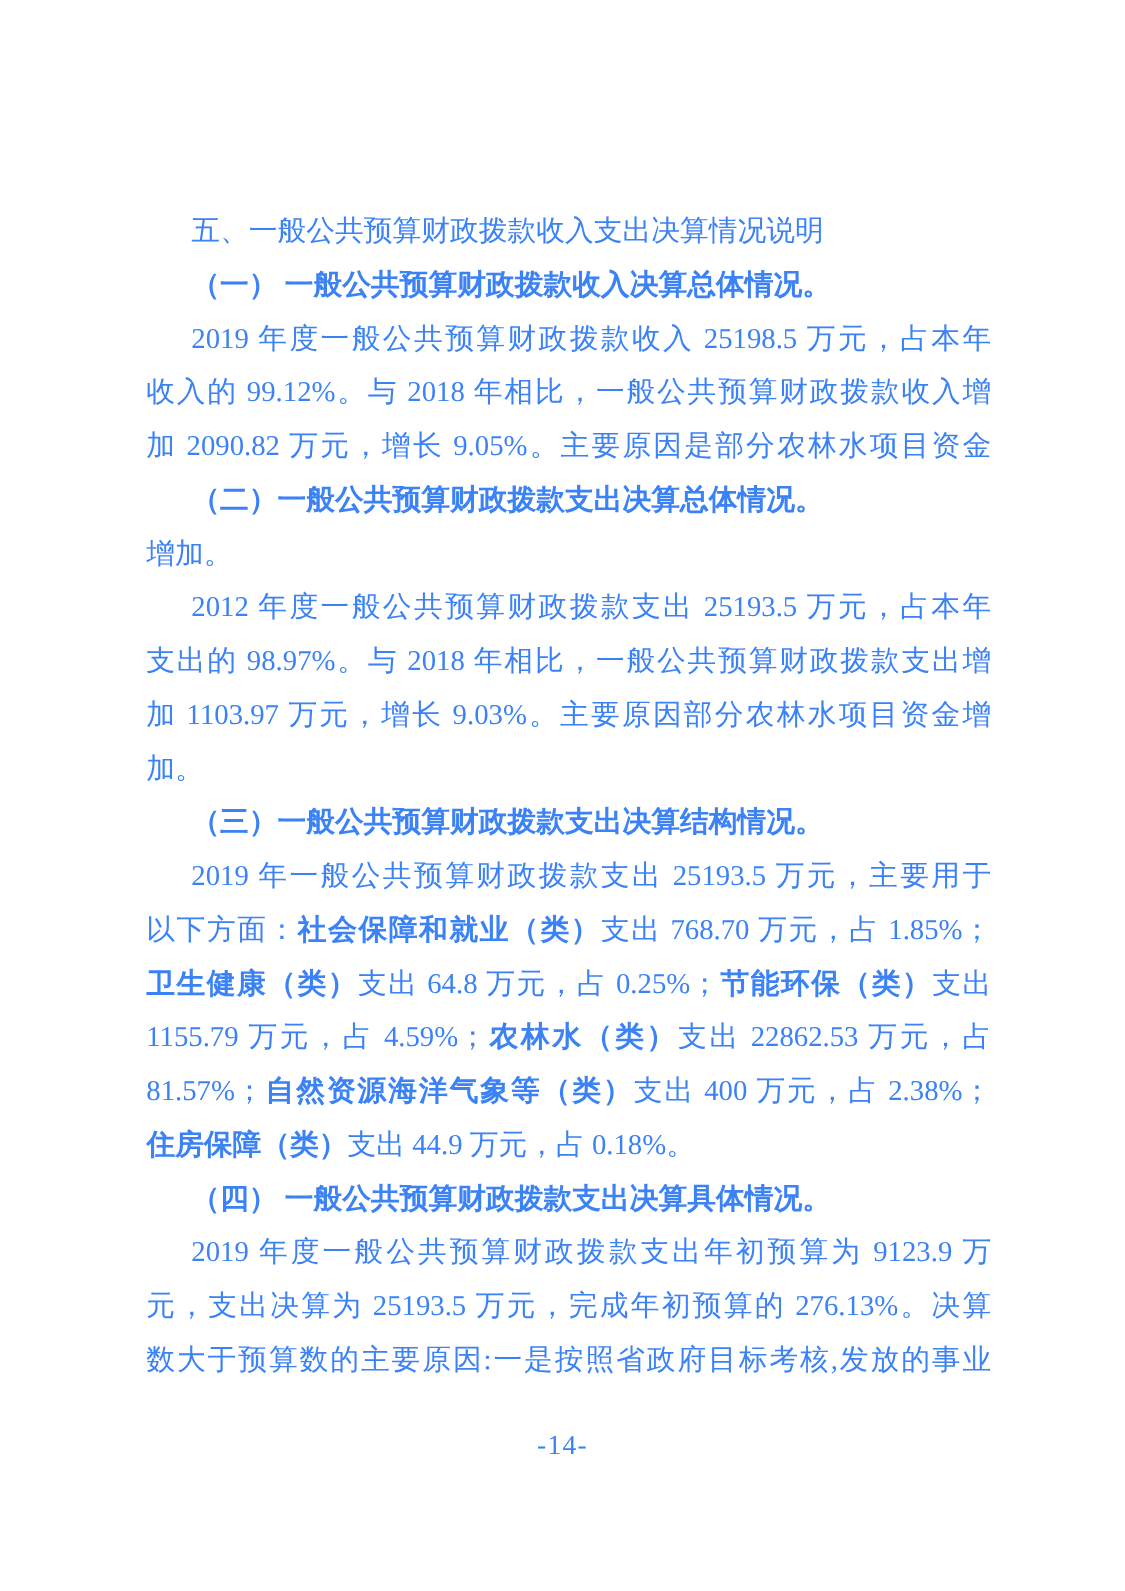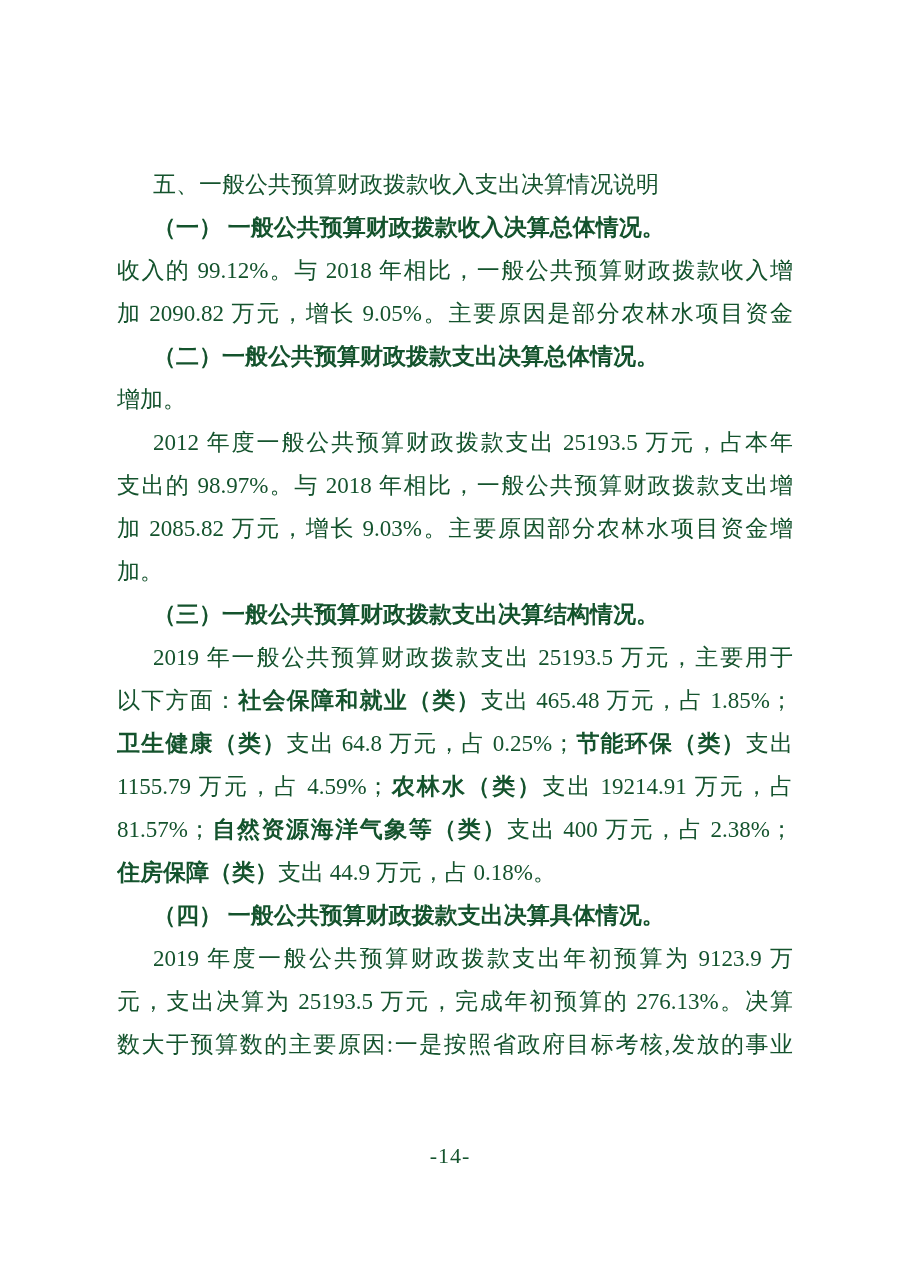--- a/index.html
+++ b/index.html
@@ -5,21 +5,21 @@
   html, body {
     margin: 0;
     padding: 0;
     background: #ffffff;
   }
   .page {
     position: relative;
     width: 900px;
     height: 1273px;
     background: #ffffff;
-    color: #14532d;
+    color: #3b82f6;
     font-family: "Liberation Serif", "DejaVu Serif", serif;
     overflow: hidden;
   }
   .content {
     position: absolute;
     left: 117px;
     top: 163px;
     width: 676px;
   }
   .line {
@@ -52,33 +52,34 @@
     letter-spacing: 1px;
   }
 </style>
 </head>
 <body>
 
 <div class="page">
   <div class="content" id="doc-content">
       <div class="line indent"><span>五、一般公共预算财政拨款收入支出决算情况说明</span></div>
       <div class="line indent"><span class="bold">（一） 一般公共预算财政拨款收入决算总体情况。</span></div>
+      <div class="line indent fill"><span>2019 年度一般公共预算财政拨款收入 25198.5 万元，占本年</span></div>
       <div class="line fill"><span>收入的 99.12%。与 2018 年相比，一般公共预算财政拨款收入增</span></div>
       <div class="line fill"><span>加 2090.82 万元，增长 9.05%。主要原因是部分农林水项目资金</span></div>
       <div class="line indent"><span class="bold">（二）一般公共预算财政拨款支出决算总体情况。</span></div>
       <div class="line"><span>增加。</span></div>
       <div class="line indent fill"><span>2012 年度一般公共预算财政拨款支出 25193.5 万元，占本年</span></div>
       <div class="line fill"><span>支出的 98.97%。与 2018 年相比，一般公共预算财政拨款支出增</span></div>
-      <div class="line fill"><span>加 2085.82 万元，增长 9.03%。主要原因部分农林水项目资金增</span></div>
+      <div class="line fill"><span>加 1103.97 万元，增长 9.03%。主要原因部分农林水项目资金增</span></div>
       <div class="line"><span>加。</span></div>
       <div class="line indent"><span class="bold">（三）一般公共预算财政拨款支出决算结构情况。</span></div>
       <div class="line indent fill"><span>2019 年一般公共预算财政拨款支出 25193.5 万元，主要用于</span></div>
-      <div class="line fill"><span>以下方面：</span><span class="bold">社会保障和就业（类）</span><span>支出 465.48 万元，占 1.85%；</span></div>
+      <div class="line fill"><span>以下方面：</span><span class="bold">社会保障和就业（类）</span><span>支出 768.70 万元，占 1.85%；</span></div>
       <div class="line fill"><span class="bold">卫生健康（类）</span><span>支出 64.8 万元，占 0.25%；</span><span class="bold">节能环保（类）</span><span>支出</span></div>
-      <div class="line fill"><span>1155.79 万元，占 4.59%；</span><span class="bold">农林水（类）</span><span>支出 19214.91 万元，占</span></div>
+      <div class="line fill"><span>1155.79 万元，占 4.59%；</span><span class="bold">农林水（类）</span><span>支出 22862.53 万元，占</span></div>
       <div class="line fill"><span>81.57%；</span><span class="bold">自然资源海洋气象等（类）</span><span>支出 400 万元，占 2.38%；</span></div>
       <div class="line"><span class="bold">住房保障（类）</span><span>支出 44.9 万元，占 0.18%。</span></div>
       <div class="line indent"><span class="bold">（四） 一般公共预算财政拨款支出决算具体情况。</span></div>
       <div class="line indent fill"><span>2019 年度一般公共预算财政拨款支出年初预算为 9123.9 万</span></div>
       <div class="line fill"><span>元，支出决算为 25193.5 万元，完成年初预算的 276.13%。决算</span></div>
       <div class="line fill"><span>数大于预算数的主要原因:一是按照省政府目标考核,发放的事业</span></div>
     </div>
   <div class="page-number">-14-</div>
 </div>
 

